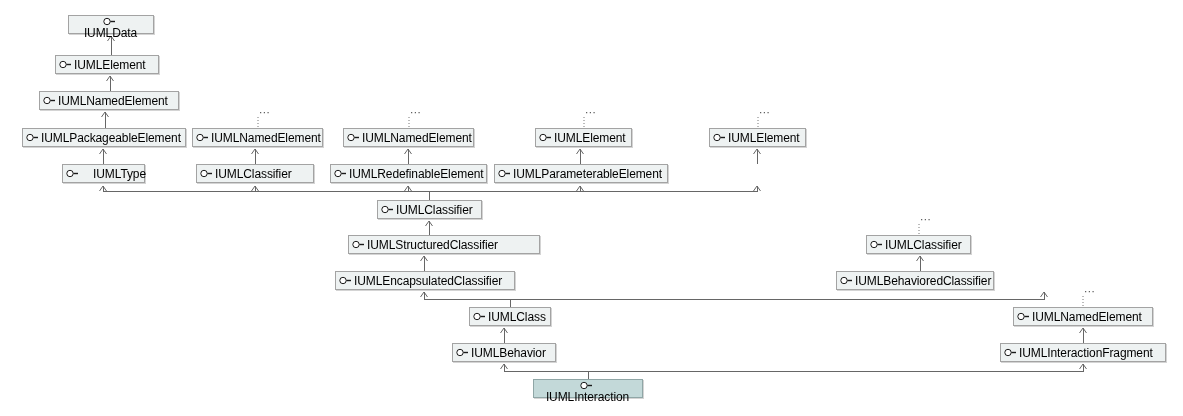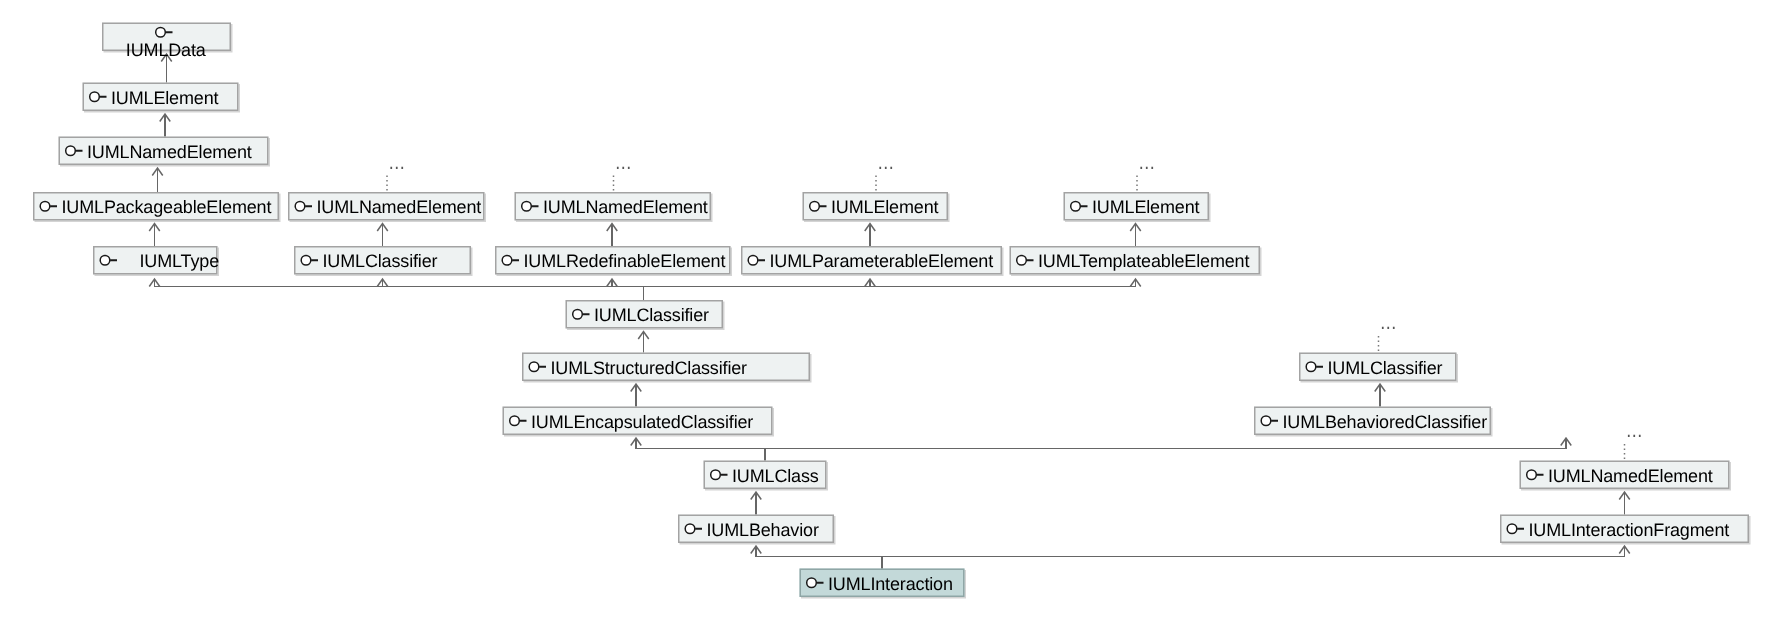--- a/index.html
+++ b/index.html
@@ -204,27 +204,20 @@
       </svg>
       <span class="label">IUMLParameterableElement</span>
     </div>
     <div class="node" style="left: 330px; top: 164px; width: 157px;">
       <svg class="ifc-icon" viewBox="0 0 13 11">
         <circle cx="4" cy="5.5" r="3.2" fill="#ffffff" stroke="#1a1a1a" stroke-width="1"></circle>
         <line x1="7.4" y1="5.5" x2="12" y2="5.5" stroke="#1a1a1a" stroke-width="1.4"></line>
       </svg>
       <span class="label">IUMLRedefinableElement</span>
     </div>
-    <div class="node" style="left: 673px; top: 164px; width: 167px;">
-      <svg class="ifc-icon" viewBox="0 0 13 11">
-        <circle cx="4" cy="5.5" r="3.2" fill="#ffffff" stroke="#1a1a1a" stroke-width="1"></circle>
-        <line x1="7.4" y1="5.5" x2="12" y2="5.5" stroke="#1a1a1a" stroke-width="1.4"></line>
-      </svg>
-      <span class="label">IUMLTemplateableElement</span>
-    </div>
     <div class="node" style="left: 377px; top: 200px; width: 105px;">
       <svg class="ifc-icon" viewBox="0 0 13 11">
         <circle cx="4" cy="5.5" r="3.2" fill="#ffffff" stroke="#1a1a1a" stroke-width="1"></circle>
         <line x1="7.4" y1="5.5" x2="12" y2="5.5" stroke="#1a1a1a" stroke-width="1.4"></line>
       </svg>
       <span class="label">IUMLClassifier</span>
     </div>
     <div class="node" style="left: 348px; top: 235px; width: 192px;">
       <svg class="ifc-icon" viewBox="0 0 13 11">
         <circle cx="4" cy="5.5" r="3.2" fill="#ffffff" stroke="#1a1a1a" stroke-width="1"></circle>
@@ -276,20 +269,20 @@
       </svg>
       <span class="label">IUMLBehavior</span>
     </div>
     <div class="node" style="left: 1000px; top: 343px; width: 166px;">
       <svg class="ifc-icon" viewBox="0 0 13 11">
         <circle cx="4" cy="5.5" r="3.2" fill="#ffffff" stroke="#1a1a1a" stroke-width="1"></circle>
         <line x1="7.4" y1="5.5" x2="12" y2="5.5" stroke="#1a1a1a" stroke-width="1.4"></line>
       </svg>
       <span class="label">IUMLInteractionFragment</span>
     </div>
-    <div class="node highlight" style="left: 533px; top: 379px; width: 110px;">
+    <div class="node highlight" style="left: 533px; top: 379px; width: 110px; flex-direction: column;">
       <svg class="ifc-icon" viewBox="0 0 13 11">
         <circle cx="4" cy="5.5" r="3.2" fill="#ffffff" stroke="#1a1a1a" stroke-width="1"></circle>
         <line x1="7.4" y1="5.5" x2="12" y2="5.5" stroke="#1a1a1a" stroke-width="1.4"></line>
       </svg>
       <span class="label">IUMLInteraction</span>
     </div>
   </div>
 
 </body></html>

